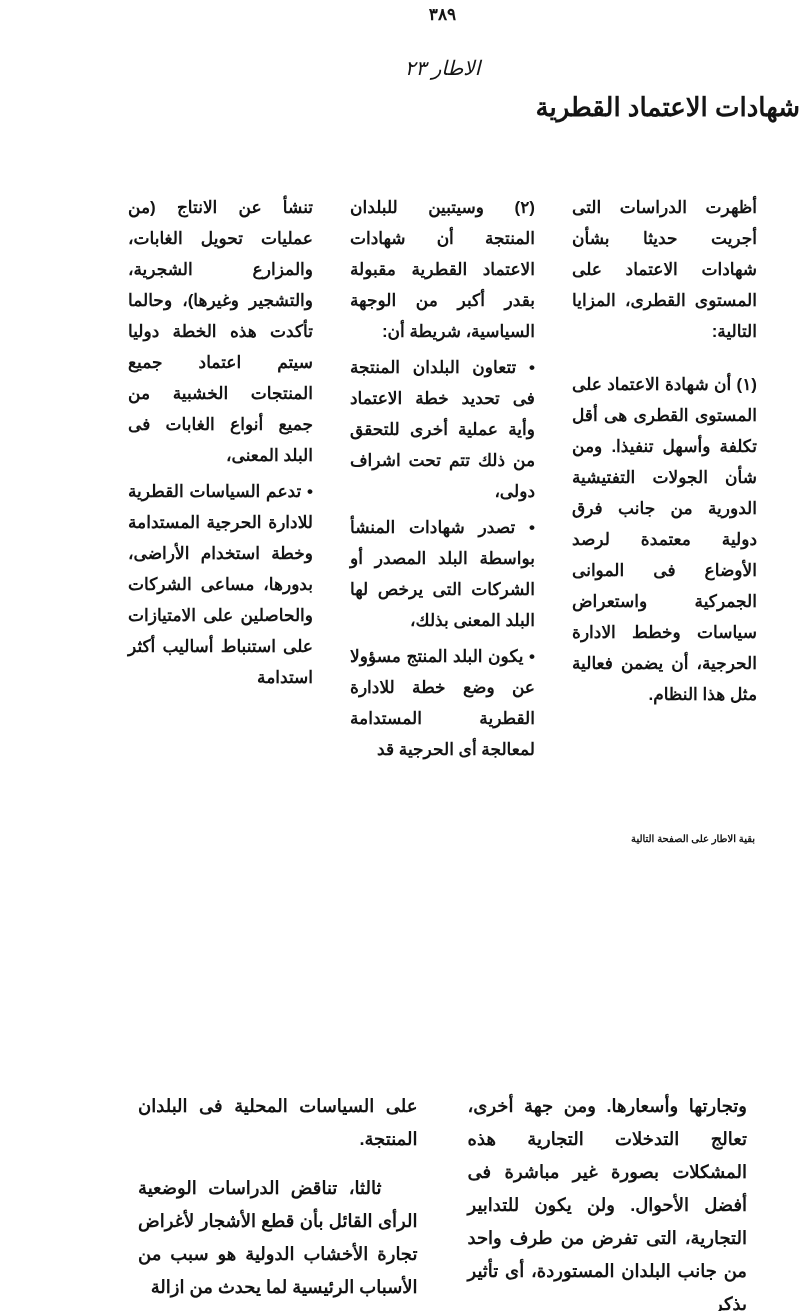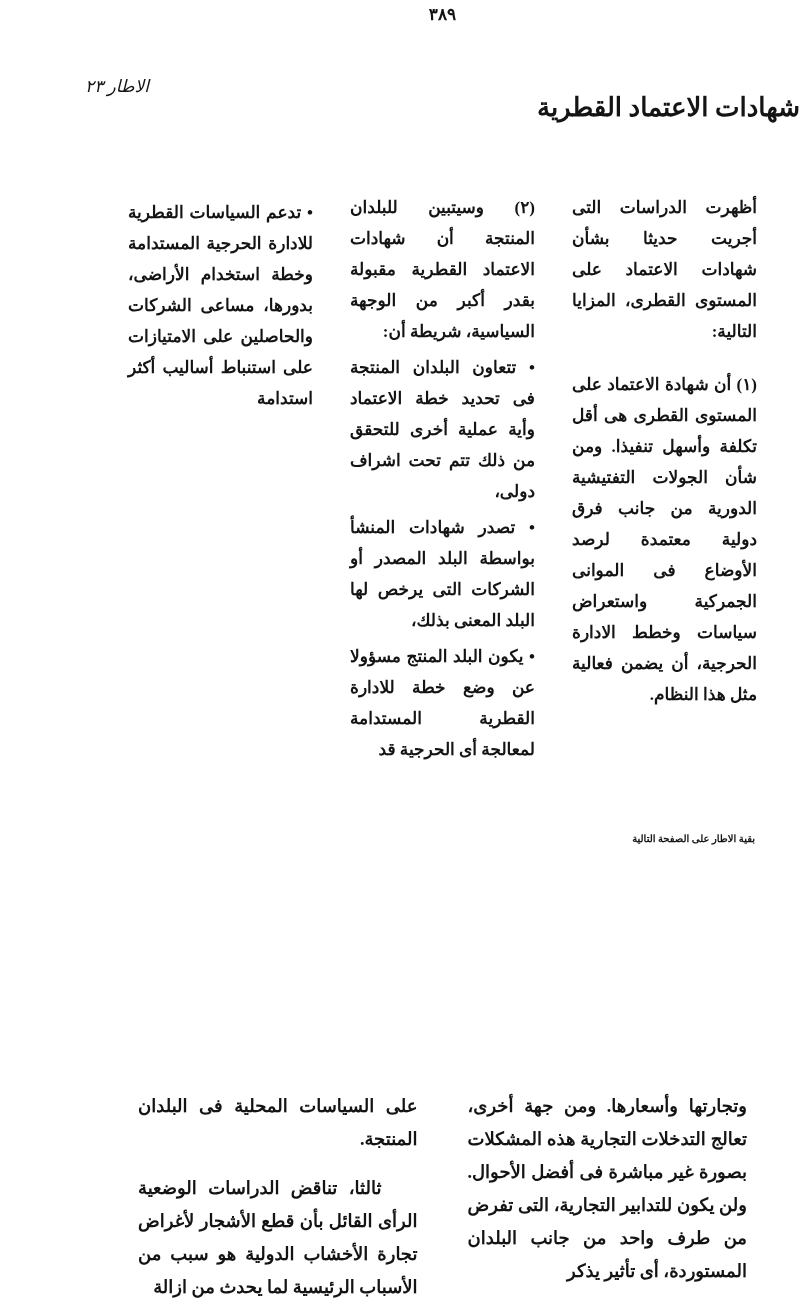--- a/index.html
+++ b/index.html
@@ -6,42 +6,41 @@
     margin: 0;
     padding: 0;
     background: #ffffff;
   }
   .page {
     position: relative;
     width: 715px;
     height: 1311px;
     background: #ffffff;
     direction: rtl;
-    font-family: Liberation Serif, serif;
+    font-family: Liberation Sans, sans-serif;
     color: #141414;
     overflow: hidden;
   }
   .page-number {
     position: absolute;
     top: 4px;
     left: 0;
     right: 0;
     text-align: center;
     font-size: 17px;
     font-weight: bold;
   }
   .box-label {
     position: absolute;
     top: 56px;
     left: 0;
     right: 0;
-    text-align: left;
-    font-size: 17px;
+    text-align: center;
+    font-size: 20px;
     font-style: italic;
-    margin-top: 20px;
   }
   .box-title {
     position: absolute;
     top: 92px;
     left: 0;
     right: 0;
     margin: 0;
     font-size: 26px;
     font-weight: bold;
   }
@@ -111,20 +110,21 @@
     </div>
 
     <div class="col">
       <p>(٢) وسيتبين للبلدان المنتجة أن شهادات الاعتماد القطرية مقبولة بقدر أكبر من الوجهة السياسية، شريطة أن:</p>
       <p class="small-gap">• تتعاون البلدان المنتجة فى تحديد خطة الاعتماد وأية عملية أخرى للتحقق من ذلك تتم تحت اشراف دولى،</p>
       <p class="small-gap">• تصدر شهادات المنشأ بواسطة البلد المصدر أو الشركات التى يرخص لها البلد المعنى بذلك،</p>
       <p class="small-gap">• يكون البلد المنتج مسؤولا عن وضع خطة للادارة القطرية المستدامة لمعالجة أى الحرجية قد</p>
     </div>
 
     <div class="col">
+      <p>تنشأ عن الانتاج (من عمليات تحويل الغابات، والمزارع الشجرية، والتشجير وغيرها)، وحالما تأكدت هذه الخطة دوليا سيتم اعتماد جميع المنتجات الخشبية من جميع أنواع الغابات فى البلد المعنى،</p>
       <p class="small-gap">• تدعم السياسات القطرية للادارة الحرجية المستدامة وخطة استخدام الأراضى، بدورها، مساعى الشركات والحاصلين على الامتيازات على استنباط أساليب أكثر استدامة</p>
     </div>
 
   </div>
 
   <div class="continuation">بقية الاطار على الصفحة التالية</div>
 
   <div class="bottom">
 
     <div class="bcol">

